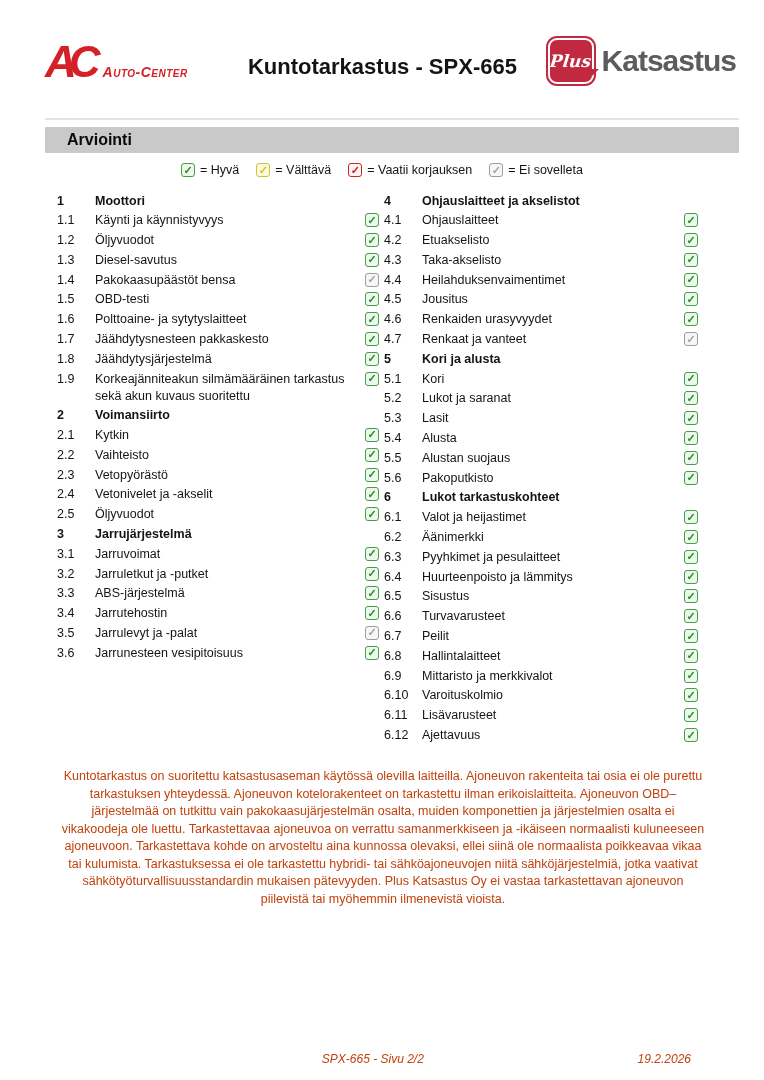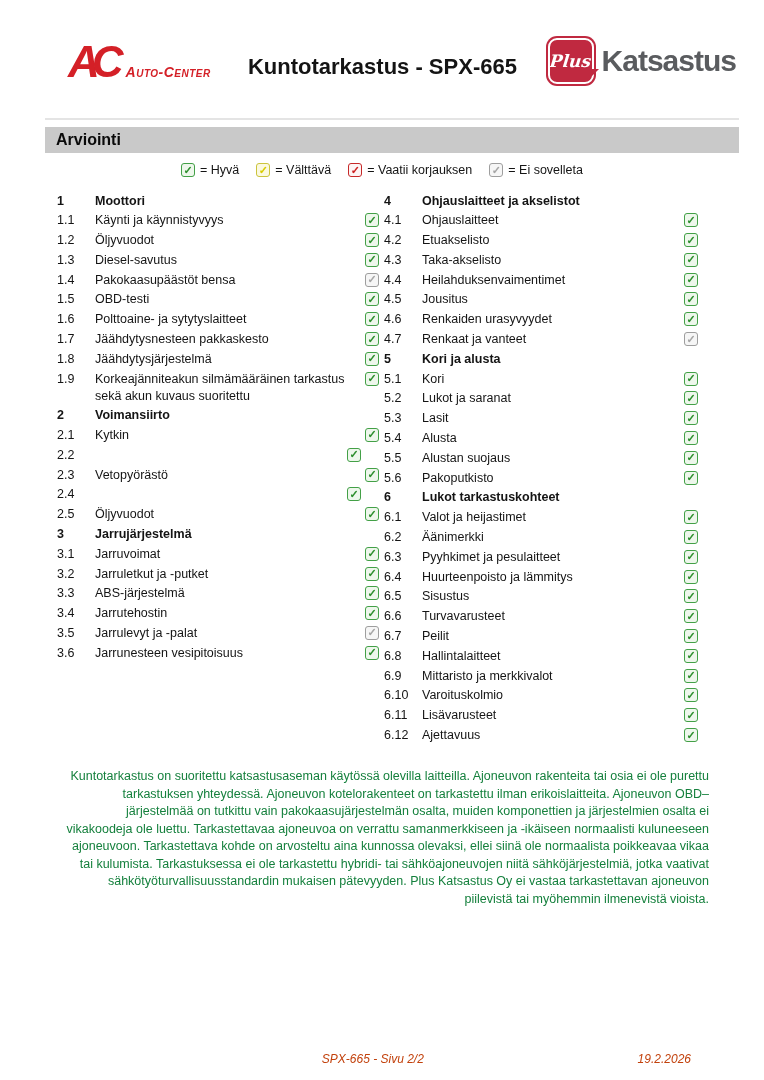--- a/index.html
+++ b/index.html
@@ -9,58 +9,58 @@
     color:#141414;position:relative;overflow:hidden;
     --good:#2f8f2f; --good-border:#43a047; --good-bg:#eef7ec;
     --na:#a6a6a6; --na-border:#9e9e9e; --na-bg:#f6f6f6;
     --fair:#d8cc00; --fair-border:#cbc43c; --fair-bg:#fbf9e0;
     --repair:#cc2121; --repair-border:#c62828; --repair-bg:#fdf4f4;
     --accent-red:#d42027; --badge-red:#c02940; --logo-gray:#5a5c5f; --bar-gray:#c9c9c9;
   }
   .header{position:absolute;top:38px;left:45px;right:28px;height:62px;}
   .ac-logo{position:absolute;left:0;top:2px;display:flex;align-items:center;}
   .ac-mark{font-size:44px;font-weight:bold;font-style:italic;color:var(--accent-red);
-    letter-spacing:-8px;line-height:1;padding-right:10px;margin-left:23px;}
+    letter-spacing:-8px;line-height:1;padding-right:10px;}
   .ac-text{font-size:14px;font-weight:bold;font-style:italic;color:var(--accent-red);
     font-variant:small-caps;letter-spacing:.5px;margin-top:20px;}
   .doc-title{position:absolute;left:50%;top:16px;transform:translateX(-53%);
     font-size:22px;font-weight:bold;white-space:nowrap;}
   .pk-logo{position:absolute;right:0;top:0;display:flex;align-items:center;gap:8px;}
   .pk-badge{width:42px;height:42px;background:var(--badge-red);border:2px solid #fff;
     box-shadow:0 0 0 2px var(--badge-red);border-radius:9px;display:flex;align-items:center;
     justify-content:center;position:relative;}
   .pk-badge .plus-word{color:#fff;font-style:italic;font-weight:bold;font-size:17px;
     font-family:"DejaVu Serif", serif;transform:skewX(-6deg);}
   .pk-tail{position:absolute;right:-7px;bottom:4px;width:0;height:0;
     border-top:9px solid var(--badge-red);border-right:9px solid transparent;}
   .pk-text{font-size:30px;font-weight:bold;color:var(--logo-gray);letter-spacing:-1px;}
   .top-rule{position:absolute;top:118px;left:45px;right:25px;height:2px;background:#e4e4e4;}
   .section-bar{position:absolute;top:127px;left:45px;right:25px;height:26px;
-    background:var(--bar-gray);line-height:26px;padding-left:11px;
+    background:var(--bar-gray);line-height:26px;padding-left:22px;
     font-size:16px;font-weight:bold;color:#0a0a0a;box-sizing:border-box;}
   .legend{position:absolute;top:163px;left:0;width:100%;display:flex;
     justify-content:center;align-items:center;gap:17px;font-size:12.5px;}
   .legend-item{display:flex;align-items:center;gap:5px;}
   .check{width:12px;height:12px;border:1.5px solid;border-radius:3px;display:inline-flex;
     align-items:center;justify-content:center;font-size:11px;font-weight:bold;
     line-height:1;flex:0 0 auto;}
   .check.good{border-color:var(--good-border);background:var(--good-bg);color:var(--good);}
   .check.na{border-color:var(--na-border);background:var(--na-bg);color:var(--na);}
   .check.fair{border-color:var(--fair-border);background:var(--fair-bg);color:var(--fair);}
   .check.repair{border-color:var(--repair-border);background:var(--repair-bg);color:var(--repair);}
   .col{position:absolute;top:190px;font-size:12.5px;}
   .col-left{left:57px;width:322px;}
   .col-right{left:384px;width:314px;}
   .row{display:grid;grid-template-columns:38px 1fr 18px;align-items:start;
     min-height:19.8px;line-height:17px;padding-top:2.5px;box-sizing:border-box;}
   .row .num{white-space:nowrap;}
   .row.section .num,.row.section .label{font-weight:bold;}
   .row .check{margin-top:1px;justify-self:end;}
   .disclaimer{position:absolute;top:768px;left:57px;width:652px;
-    font-size:12.5px;line-height:17.5px;color:#15803d;text-align:right;}
+    font-size:12.5px;line-height:17.5px;color:#c2410c;text-align:center;}
   .page-footer{position:absolute;top:1052px;left:57px;right:57px;height:16px;
     font-size:12px;font-style:italic;color:#c2410c;}
   .page-footer .page-num{position:absolute;left:50%;transform:translateX(-59%);white-space:nowrap;}
   .page-footer .date{position:absolute;right:16px;white-space:nowrap;text-align:right;}
 </style>
 </head>
 <body style="--good: #2f8f2f; --good-border: #43a047; --good-bg: #eef7ec; --na: #a6a6a6; --na-border: #9e9e9e; --na-bg: #f6f6f6; --fair: #d8cc00; --fair-border: #cbc43c; --fair-bg: #fbf9e0; --repair: #cc2121; --repair-border: #c62828; --repair-bg: #fdf4f4; --accent-red: #d42027; --badge-red: #c02940; --logo-gray: #5a5c5f; --bar-gray: #c9c9c9;">
 
 <div class="header">
   <div class="ac-logo">
@@ -153,29 +153,31 @@
       <span class="num">2</span>
       <span class="label">Voimansiirto</span>
     </div>
     <div class="row">
       <span class="num">2.1</span>
       <span class="label">Kytkin</span>
       <span class="check good">✓</span>
     </div>
     <div class="row">
       <span class="num">2.2</span>
+      <span class="label">Vaihteisto</span>
       <span class="check good">✓</span>
     </div>
     <div class="row">
       <span class="num">2.3</span>
       <span class="label">Vetopyörästö</span>
       <span class="check good">✓</span>
     </div>
     <div class="row">
       <span class="num">2.4</span>
+      <span class="label">Vetonivelet ja -akselit</span>
       <span class="check good">✓</span>
     </div>
     <div class="row">
       <span class="num">2.5</span>
       <span class="label">Öljyvuodot</span>
       <span class="check good">✓</span>
     </div>
     <div class="row section">
       <span class="num">3</span>
       <span class="label">Jarrujärjestelmä</span>

